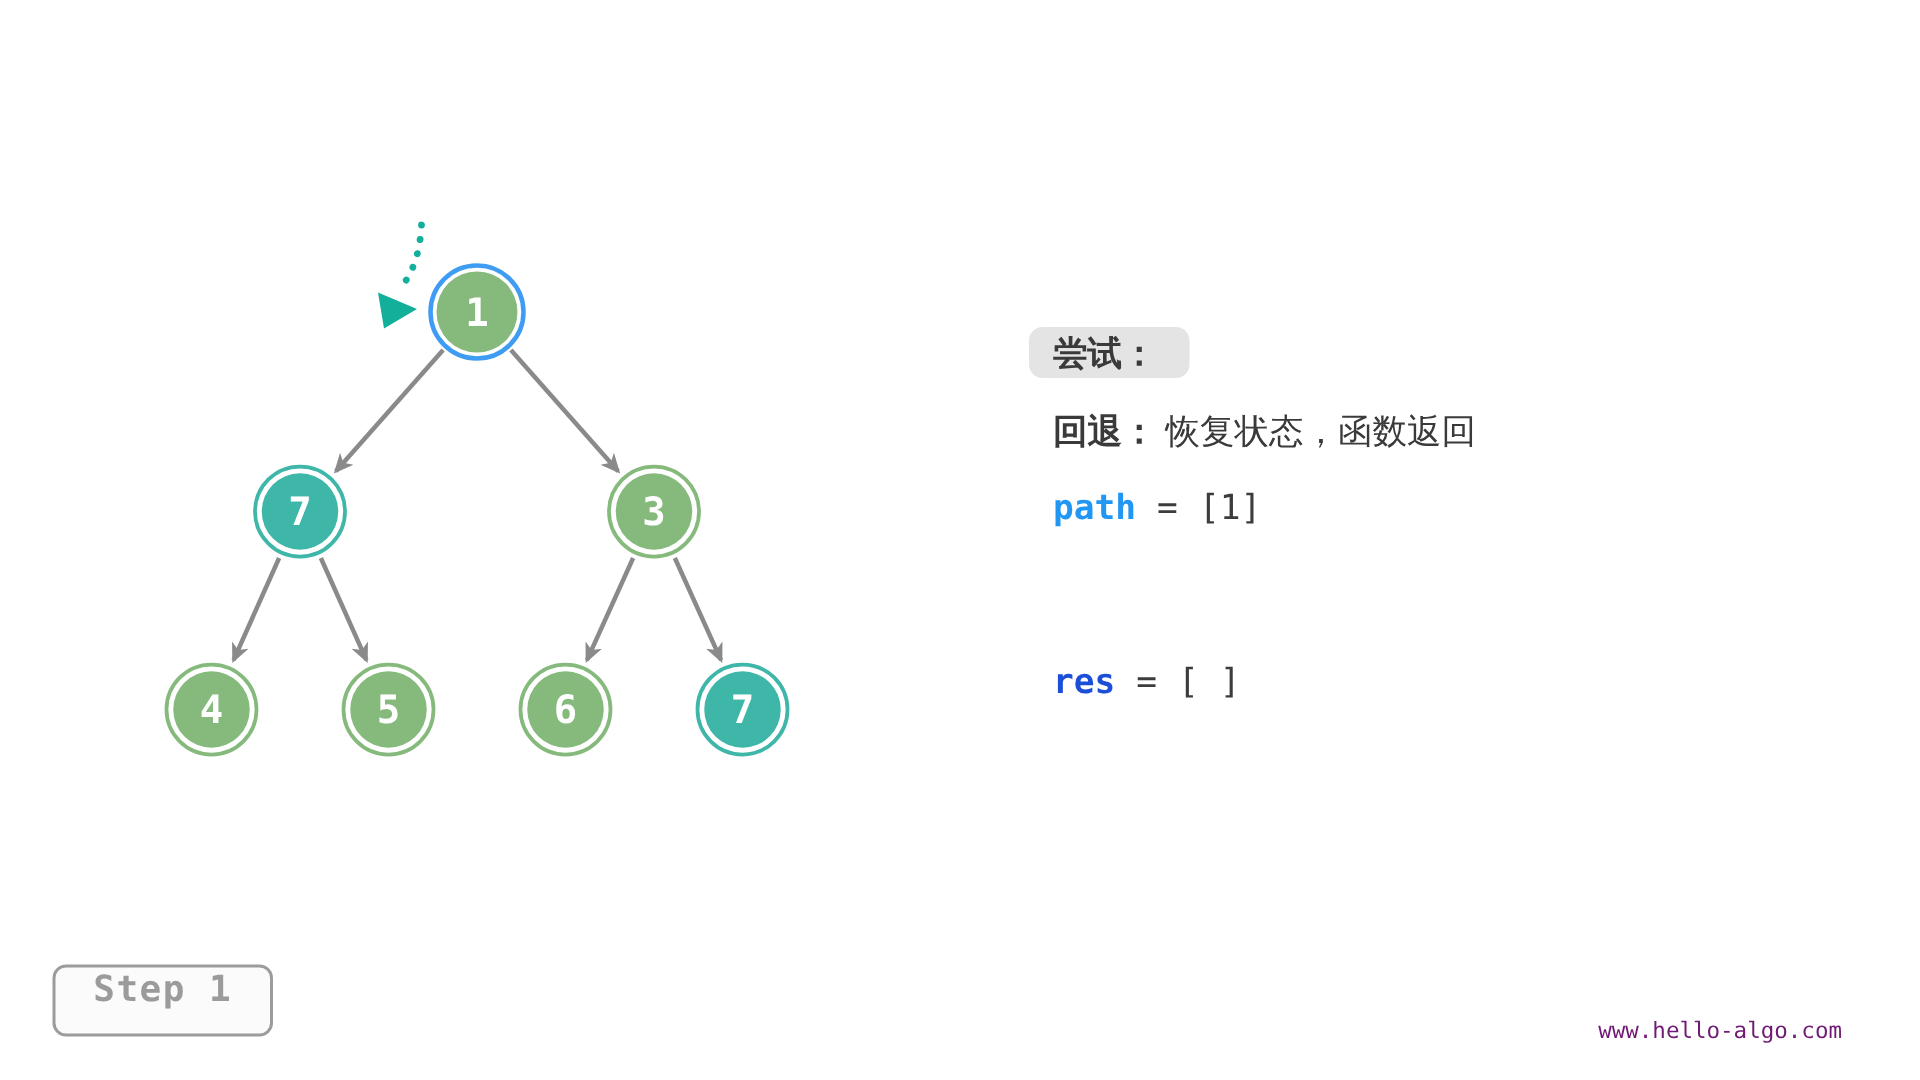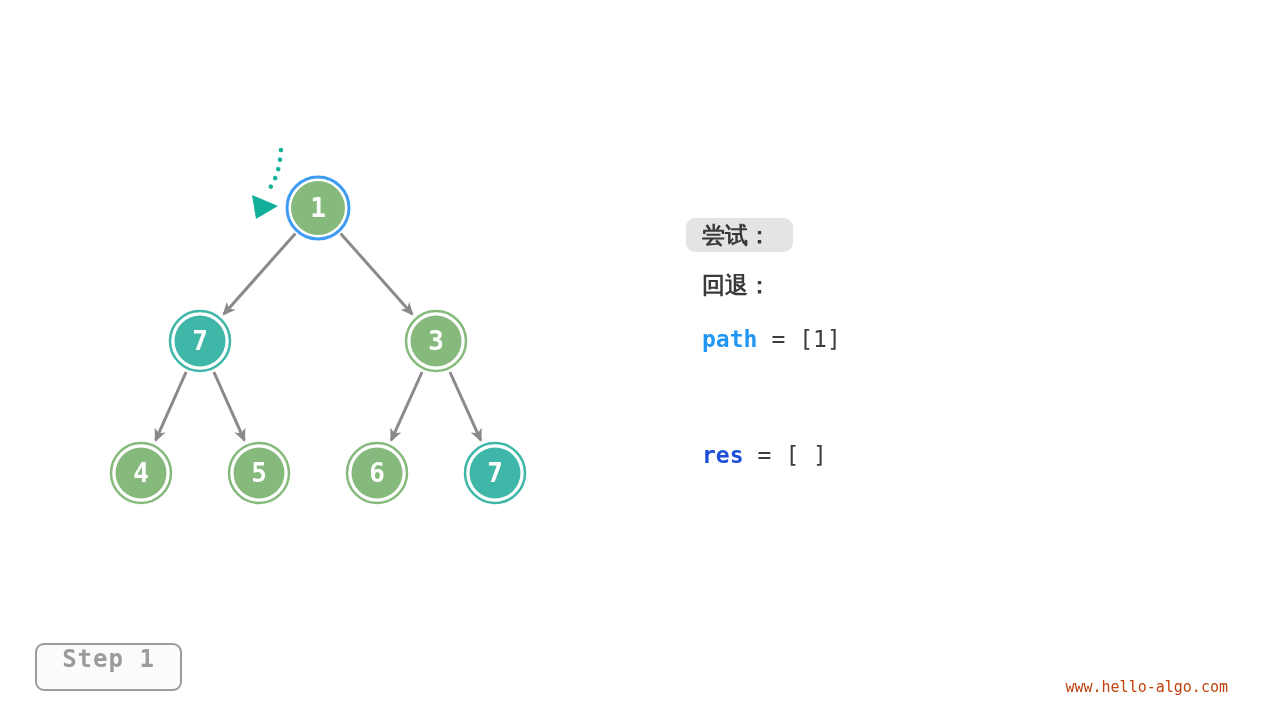--- a/index.html
+++ b/index.html
@@ -23,42 +23,42 @@
   .pointer-dots{stroke:#12b09a;stroke-width:4.5;fill:none;
     stroke-linecap:round;stroke-dasharray:0.1 9.5;}
   .pointer-tri{fill:#12b09a;}
   
   .panel{position:absolute;left:686px;top:218px;width:420px;}
   .panel-line{
     position:absolute;display:flex;align-items:center;height:34px;
     font-size:23px;color:#3a3a3a;white-space:nowrap;
   }
   .line-try{left:0;top:0;background:#e4e4e4;border-radius:9px;padding:0 16px;}
-  .line-back{left:0;top:52px;padding:0 16px;flex-direction:column;}
+  .line-back{left:0;top:52px;padding:0 16px;}
   .line-path{left:16px;top:104px;}
   .line-res{left:16px;top:220px;}
   .kw{font-weight:bold;margin-right:6px;}
   .mono{font-family:"DejaVu Sans Mono","Liberation Mono",monospace;}
   .code-line{gap:14px;font-size:23px;}
   .var-path{color:#2196f3;font-weight:bold;}
   .var-res{color:#1d4ed8;font-weight:bold;}
   .code-rest{color:#3c3c3c;}
   
   .step-badge{
     position:absolute;left:35px;top:643px;width:147px;height:48px;
     box-sizing:border-box;border:2px solid #9c9c9c;border-radius:9px;
     background:#fbfbfb;display:flex;justify-content:center;
     font-family:"DejaVu Sans Mono","Liberation Mono",monospace;
     font-size:24px;font-weight:bold;color:#9b9b9b;letter-spacing:1px;
   }
   
   .watermark{
     position:absolute;right:52px;bottom:24px;
     font-family:"DejaVu Sans Mono","Liberation Mono",monospace;
-    font-size:15px;color:#c2410c;
+    font-size:15px;color:#701a75;
   }
 </style>
 </head>
 <body>
 
 <svg class="tree-svg" viewBox="0 0 640 720">
   <defs>
     <marker id="arrow" markerUnits="userSpaceOnUse" markerWidth="16" markerHeight="16" refX="11" refY="6.5" orient="auto">
       <path class="arrowhead-fill" d="M0,0.5 L13,6.5 L0,12.5 L3.5,6.5 Z"></path>
     </marker>
@@ -120,20 +120,21 @@
     <text class="node-label" x="495" y="482">7</text>
   </g>
 </svg>
 
 <div class="panel">
   <div class="panel-line line-try">
     <span class="kw">尝试：</span>
   </div>
   <div class="panel-line line-back">
     <span class="kw">回退：</span>
+      <span>恢复状态，函数返回</span>
   </div>
   <div class="panel-line line-path mono code-line">
     <span class="var-path">path</span>
       <span class="code-rest">=</span>
       <span class="code-rest">[1]</span>
   </div>
   <div class="panel-line line-res mono code-line">
     <span class="var-res">res</span>
       <span class="code-rest">=</span>
       <span class="code-rest">[ ]</span>

